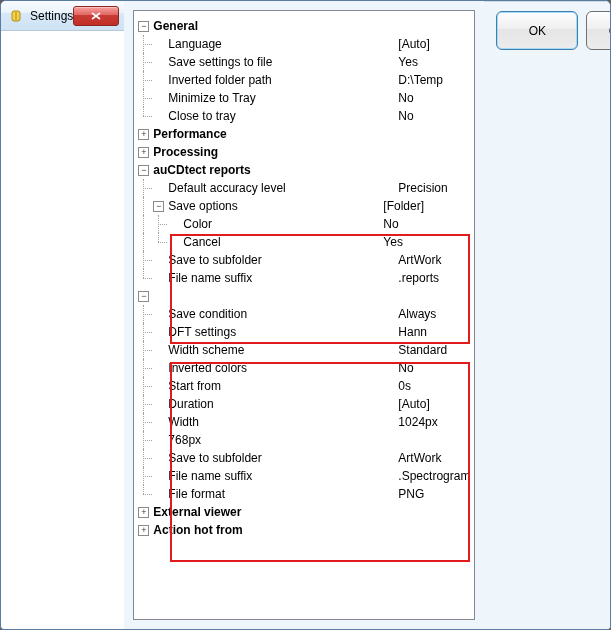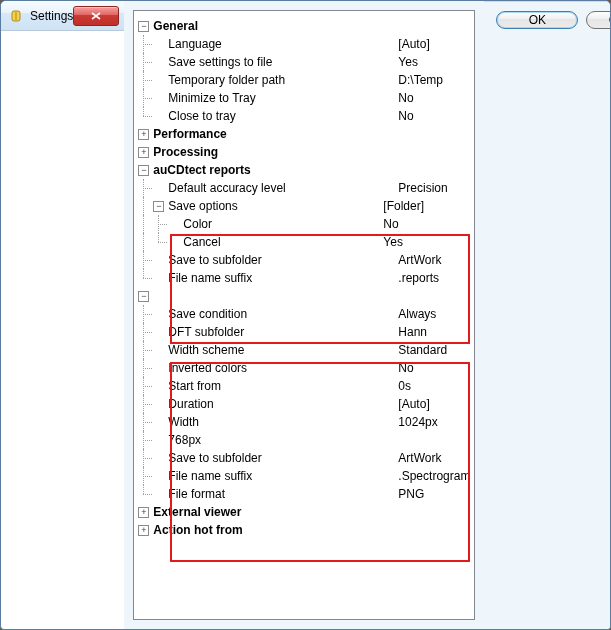--- a/index.html
+++ b/index.html
@@ -108,24 +108,24 @@
   .footer {
     background: #eef5fb;
     border-top: 1px solid #d0dae4;
     padding: 9px 12px;
     display: flex;
     justify-content: flex-end;
     gap: 8px;
   }
   .btn {
     min-width: 82px;
-    height: 18px;
+    height: 39px;
     background: linear-gradient(to bottom, #fefefe 0%, #efefef 45%, #e5e5e5 46%, #ececec 100%);
     border: 1px solid #707070;
-    border-radius: 11px;
+    border-radius: 6px;
     font-size: 12px;
     color: #000;
     display: inline-flex;
     align-items: center; justify-content: center;
     cursor: pointer;
   }
   .btn.default {
     border-color: #3c7fb1;
     box-shadow: inset 0 0 0 1px #a7d9f5;
   }
@@ -178,21 +178,21 @@
           <span class="toggle-spacer"></span>
           <span class="label">Save settings to file</span>
           <span class="value">Yes</span>
         </div>
         <div class="row">
           <span class="ind">
               <span class="dots-v"></span>
               <span class="dots-h"></span>
             </span>
           <span class="toggle-spacer"></span>
-          <span class="label">Temporary folder path</span>
+          <span class="label">Inverted folder path</span>
           <span class="value">D:\Temp</span>
         </div>
         <div class="row">
           <span class="ind">
               <span class="dots-v"></span>
               <span class="dots-h"></span>
             </span>
           <span class="toggle-spacer"></span>
           <span class="label">Minimize to Tray</span>
           <span class="value">No</span>
@@ -292,21 +292,21 @@
             <span class="toggle-spacer"></span>
           <span class="label">Save condition</span>
           <span class="value">Always</span>
         </div>
         <div class="row">
           <span class="ind">
               <span class="dots-v"></span>
               <span class="dots-h"></span>
             </span>
             <span class="toggle-spacer"></span>
-          <span class="label">DFT subfolder</span>
+          <span class="label">DFT settings</span>
           <span class="value">Hann</span>
         </div>
         <div class="row">
           <span class="ind">
               <span class="dots-v"></span>
               <span class="dots-h"></span>
             </span>
             <span class="toggle-spacer"></span>
           <span class="label">Width scheme</span>
           <span class="value">Standard</span>

